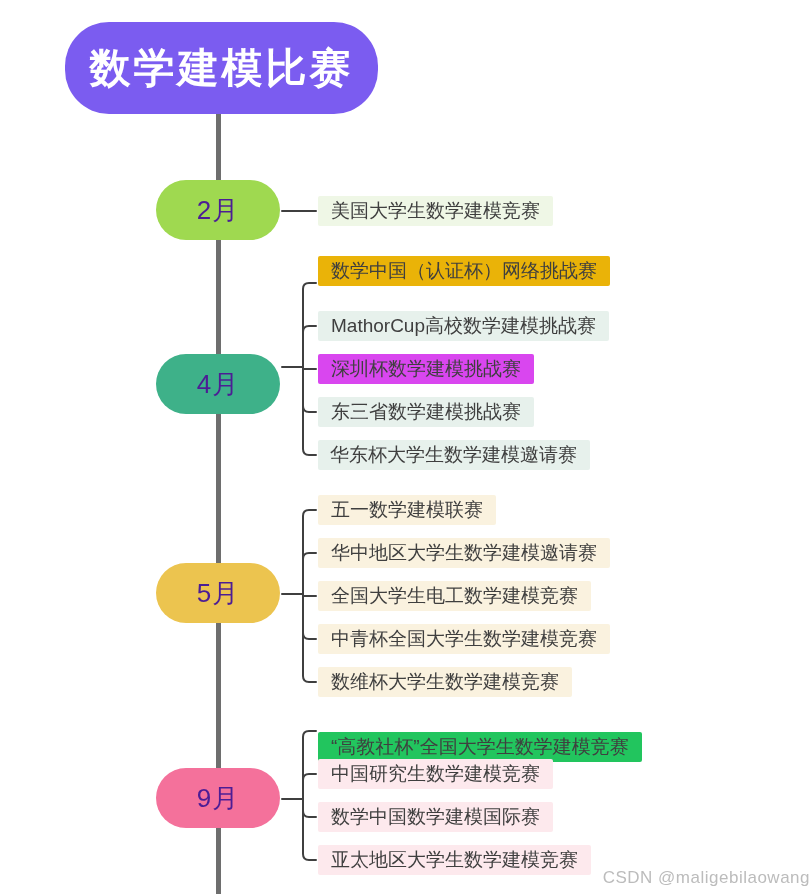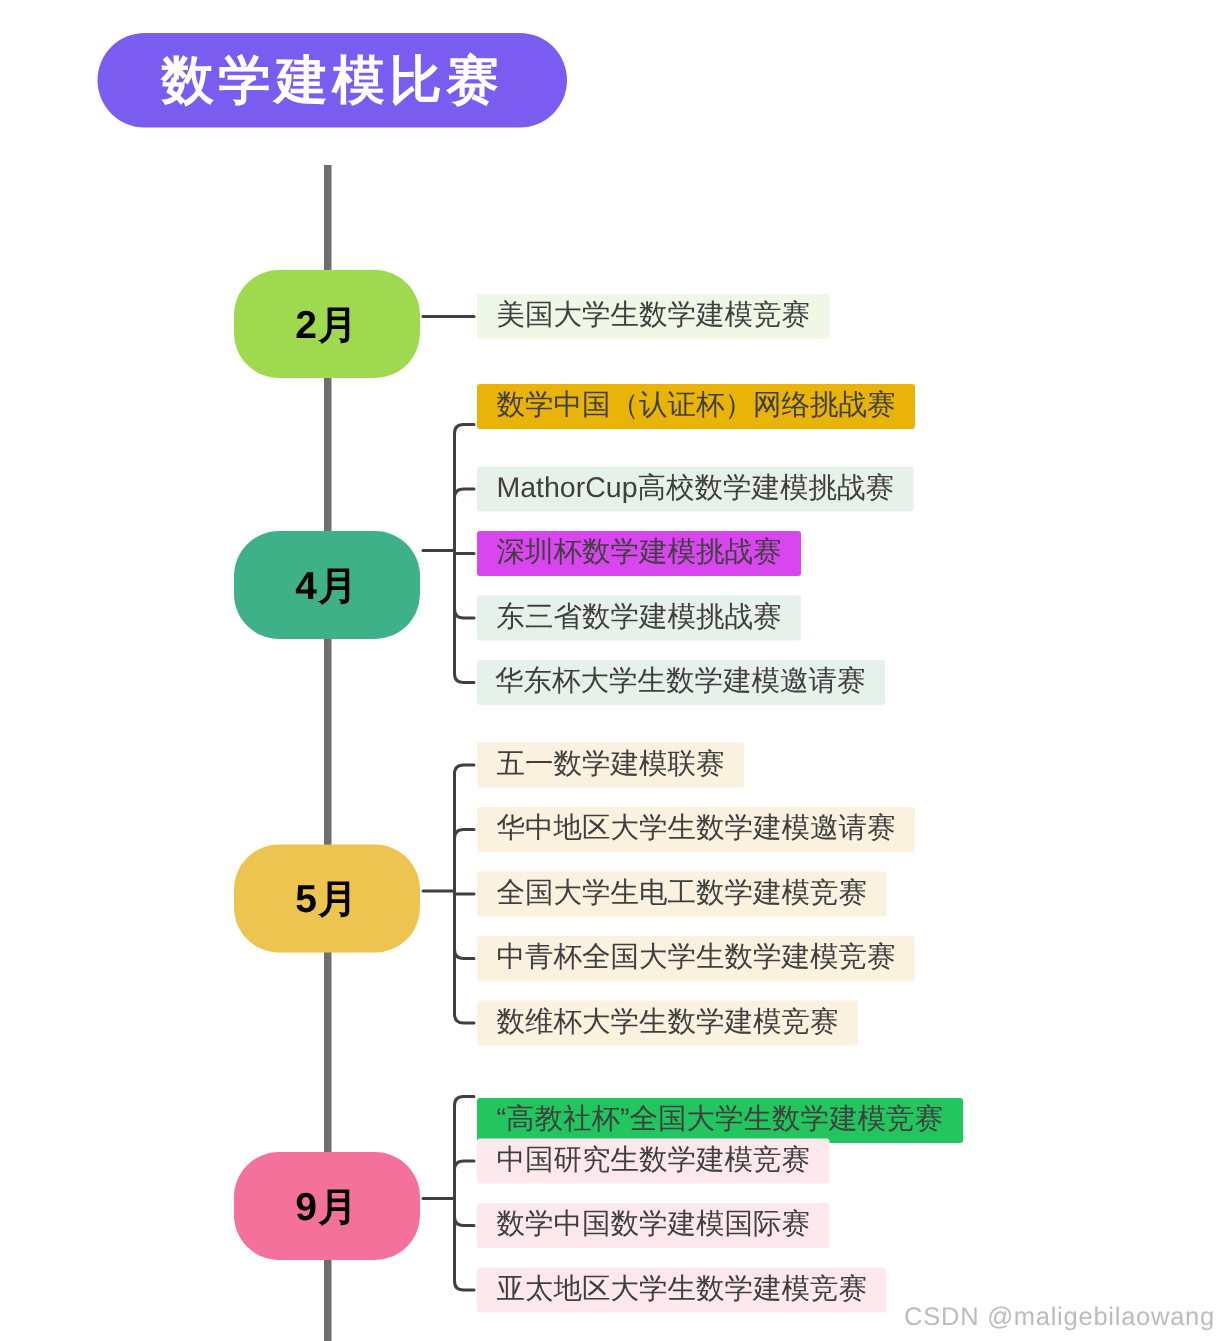--- a/index.html
+++ b/index.html
@@ -2,28 +2,28 @@
 <html><head>
 <meta charset="utf-8">
 <style>
   html,body{margin:0;padding:0;background:#ffffff;}
   .canvas{
     position:relative;width:812px;height:894px;background:#ffffff;
     font-family:"Liberation Sans","DejaVu Sans",sans-serif;overflow:hidden;
   }
   .connectors{position:absolute;left:0;top:0;z-index:1;}
   .root-node{
-    position:absolute;left:65px;top:22px;width:313px;height:63px;
+    position:absolute;left:65px;top:22px;width:313px;height:92px;
     border-radius:44px;display:flex;align-items:center;justify-content:center;
-    color:#ffffff;font-size:35px;font-weight:bold;letter-spacing:3px;z-index:2;
+    color:#ffffff;font-size:41px;font-weight:bold;letter-spacing:3px;z-index:2;
   }
   .month-pill{
-    position:absolute;left:156px;width:124px;height:72px;border-radius:30px;
+    position:absolute;left:156px;width:124px;height:60px;border-radius:30px;
     display:flex;align-items:center;justify-content:center;
-    color:#000000;font-size:26px;font-weight:bold;z-index:2;letter-spacing:1px;
+    color:#4c1d95;font-size:26px;font-weight:normal;z-index:2;letter-spacing:1px;
   }
   .item{
     position:absolute;left:318px;height:30px;line-height:30px;padding:0 13px;
     font-size:19px;color:#3f3f3f;white-space:nowrap;z-index:2;border-radius:2px;
   }
   .watermark{
     position:absolute;right:2px;bottom:6px;font-size:17px;color:#bcbcbc;z-index:3;
     letter-spacing:0.5px;
   }
 </style>

